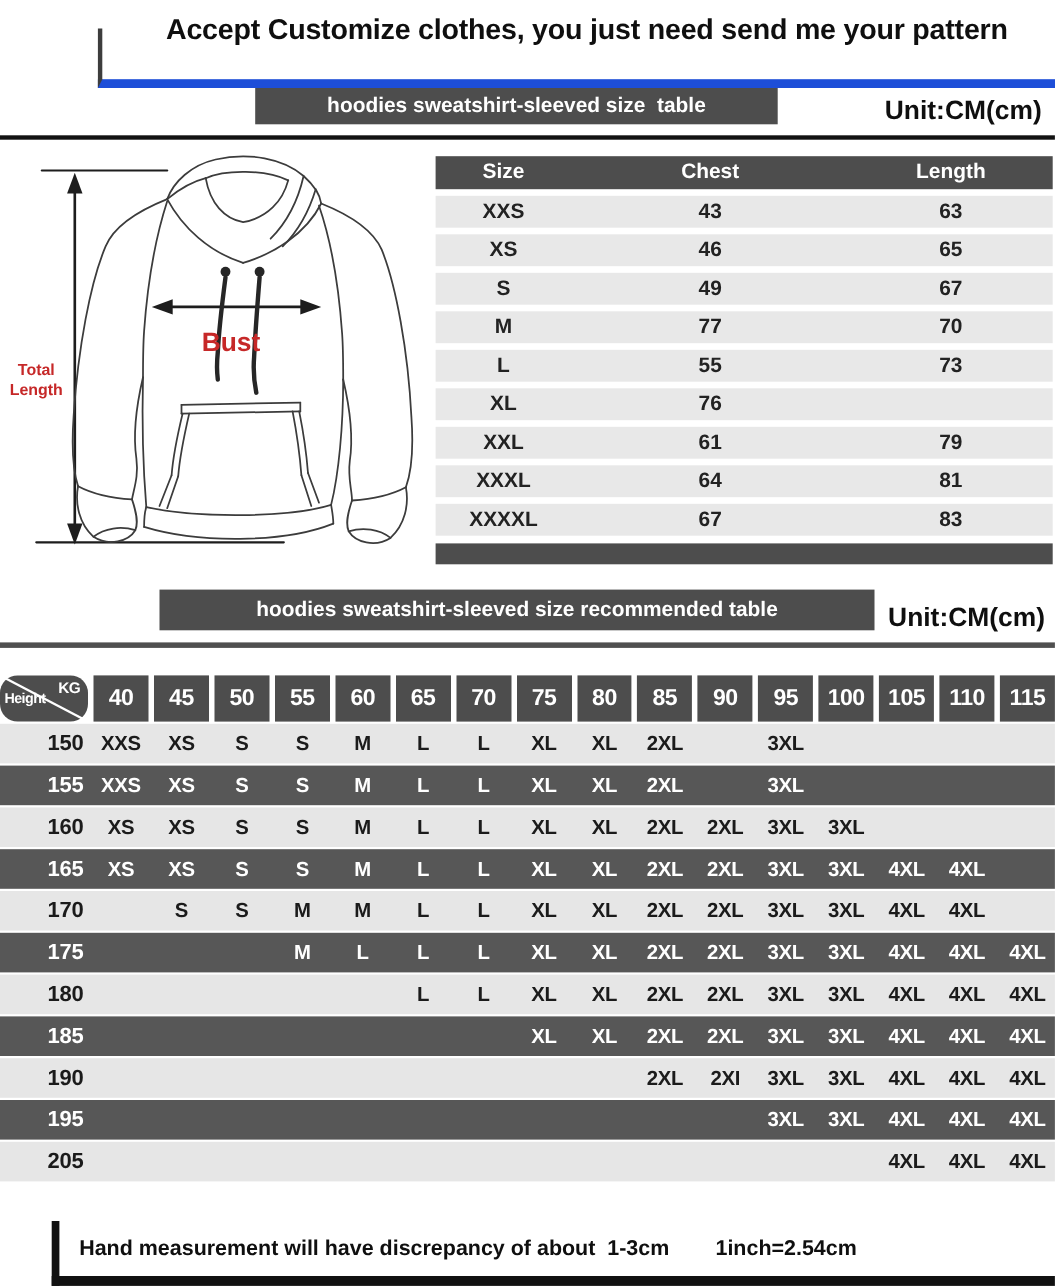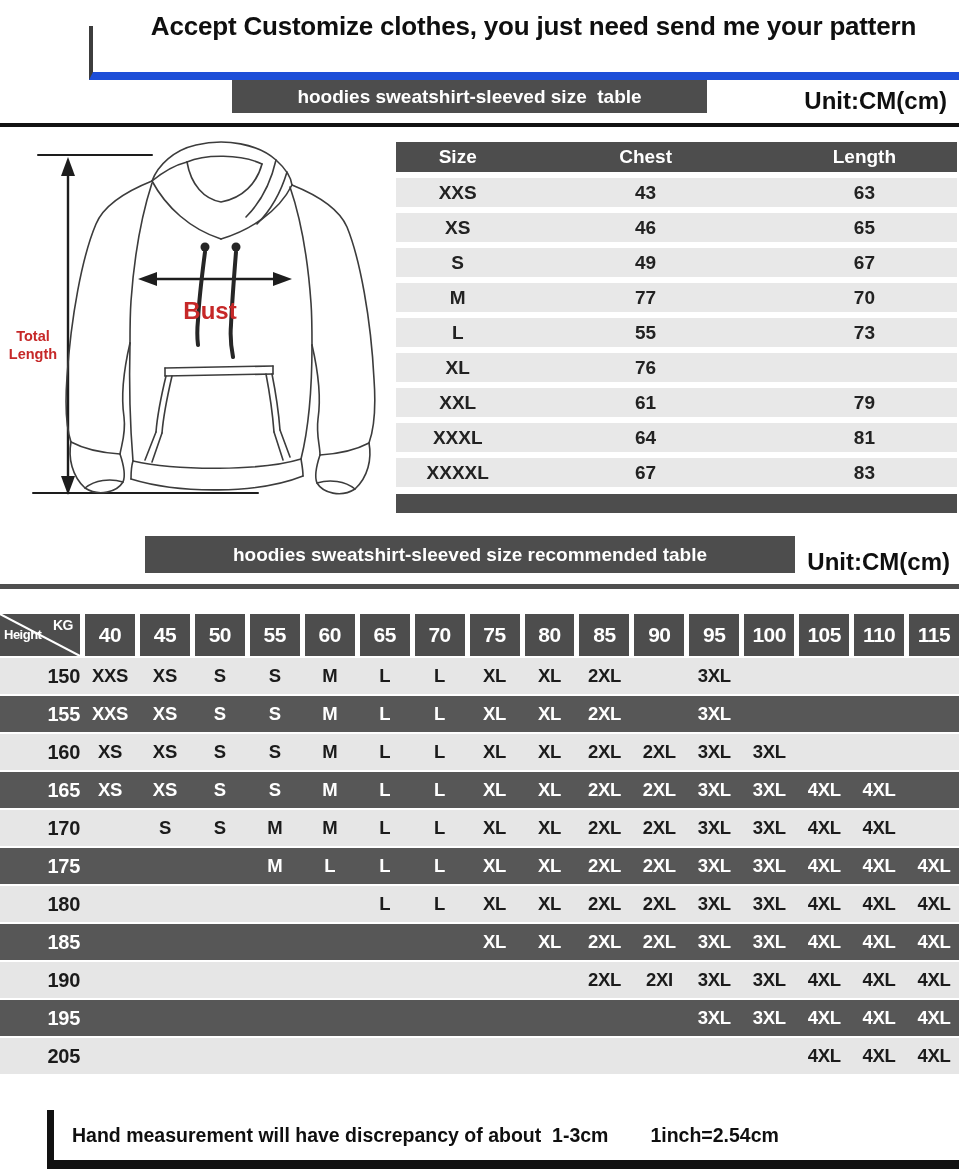--- a/index.html
+++ b/index.html
@@ -53,31 +53,31 @@
     background:#e8e8e8;font-size:19px;align-items:center;text-align:center;color:#222;
   }
   .st-footer{height:19px;background:#4d4d4d;margin-top:7px;}
   
   #matrix{position:absolute;left:0;top:614px;width:959px;}
   .mx-header{display:grid;grid-template-columns:80px repeat(16,1fr);column-gap:5px;height:42px;}
   .mx-header>div{
     background:#4d4d4d;color:#fff;display:flex;align-items:center;justify-content:center;
     font-size:21px;letter-spacing:-0.5px;
   }
-  .mx-corner{position:relative;}
+  .mx-corner{position:relative;border-radius:16px;}
   .mx-corner svg{position:absolute;left:0;top:0;width:100%;height:100%;}
   .mx-corner .kg{position:absolute;top:3px;right:7px;font-size:14px;}
   .mx-corner .hgt{position:absolute;bottom:14px;left:4px;font-size:13px;}
   .mx-row{
     display:grid;grid-template-columns:80px repeat(16,1fr);column-gap:5px;height:36px;
     margin-top:2px;align-items:center;text-align:center;font-size:18.5px;letter-spacing:-0.3px;
   }
   .mx-row.light{background:#e6e6e6;color:#1b1b1b;}
   .mx-row.dark{background:#575757;color:#fff;}
-  .mx-row .h-label{text-align:right;padding-left:39px;font-size:20px;}
+  .mx-row .h-label{text-align:center;padding-left:39px;font-size:20px;}
   
   #footer-note{
     position:absolute;left:47px;top:1110px;width:912px;height:59px;box-sizing:border-box;
     border-left:7px solid #111;border-bottom:9px solid #111;
     display:flex;align-items:center;
   }
   #footer-note .note{margin-left:18px;font-size:19.5px;white-space:pre;color:#0f0f0f;}
   #footer-note .conv{margin-left:42px;font-size:19.5px;color:#0f0f0f;}
 </style>
 </head>

